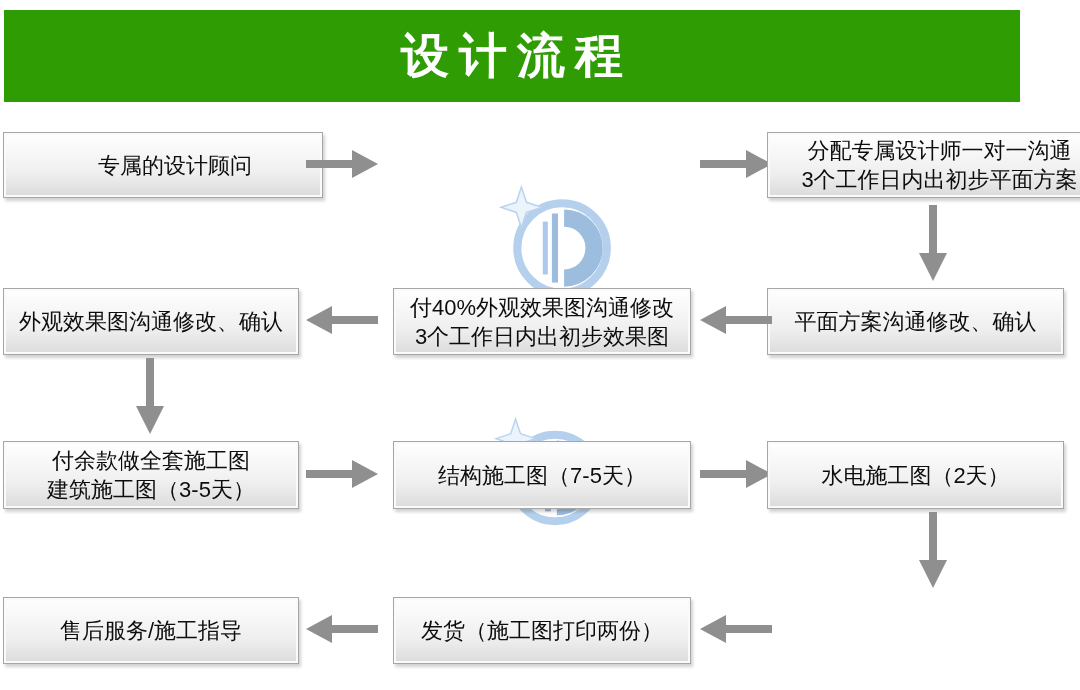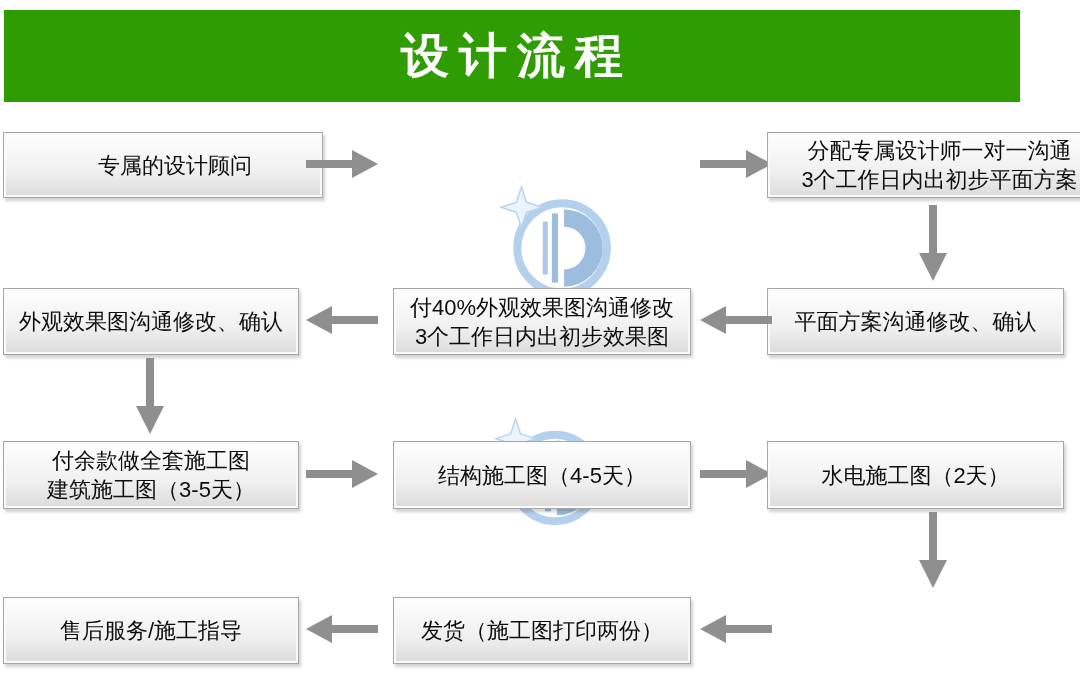--- a/index.html
+++ b/index.html
@@ -126,21 +126,21 @@
     </svg>
 
   <div class="node c0 r2">
     <span>付余款做全套施工图</span>
     <span>建筑施工图（3-5天）</span>
   </div>
   <svg class="arrow ah g1 ar2" viewBox="0 0 72 30">
       <use href="#ar-right" fill="currentColor"></use>
     </svg>
   <div class="node c1 r2">
-    <span>结构施工图（4-5天）</span>
+    <span>结构施工图（7-5天）</span>
   </div>
   <svg class="arrow ah g2 ar2" viewBox="0 0 72 30">
       <use href="#ar-right" fill="currentColor"></use>
     </svg>
   <div class="node c2 r2">
     <span>水电施工图（2天）</span>
   </div>
 
   <svg class="arrow av v3" viewBox="0 0 30 76">
       <use href="#ar-down" fill="currentColor"></use>

